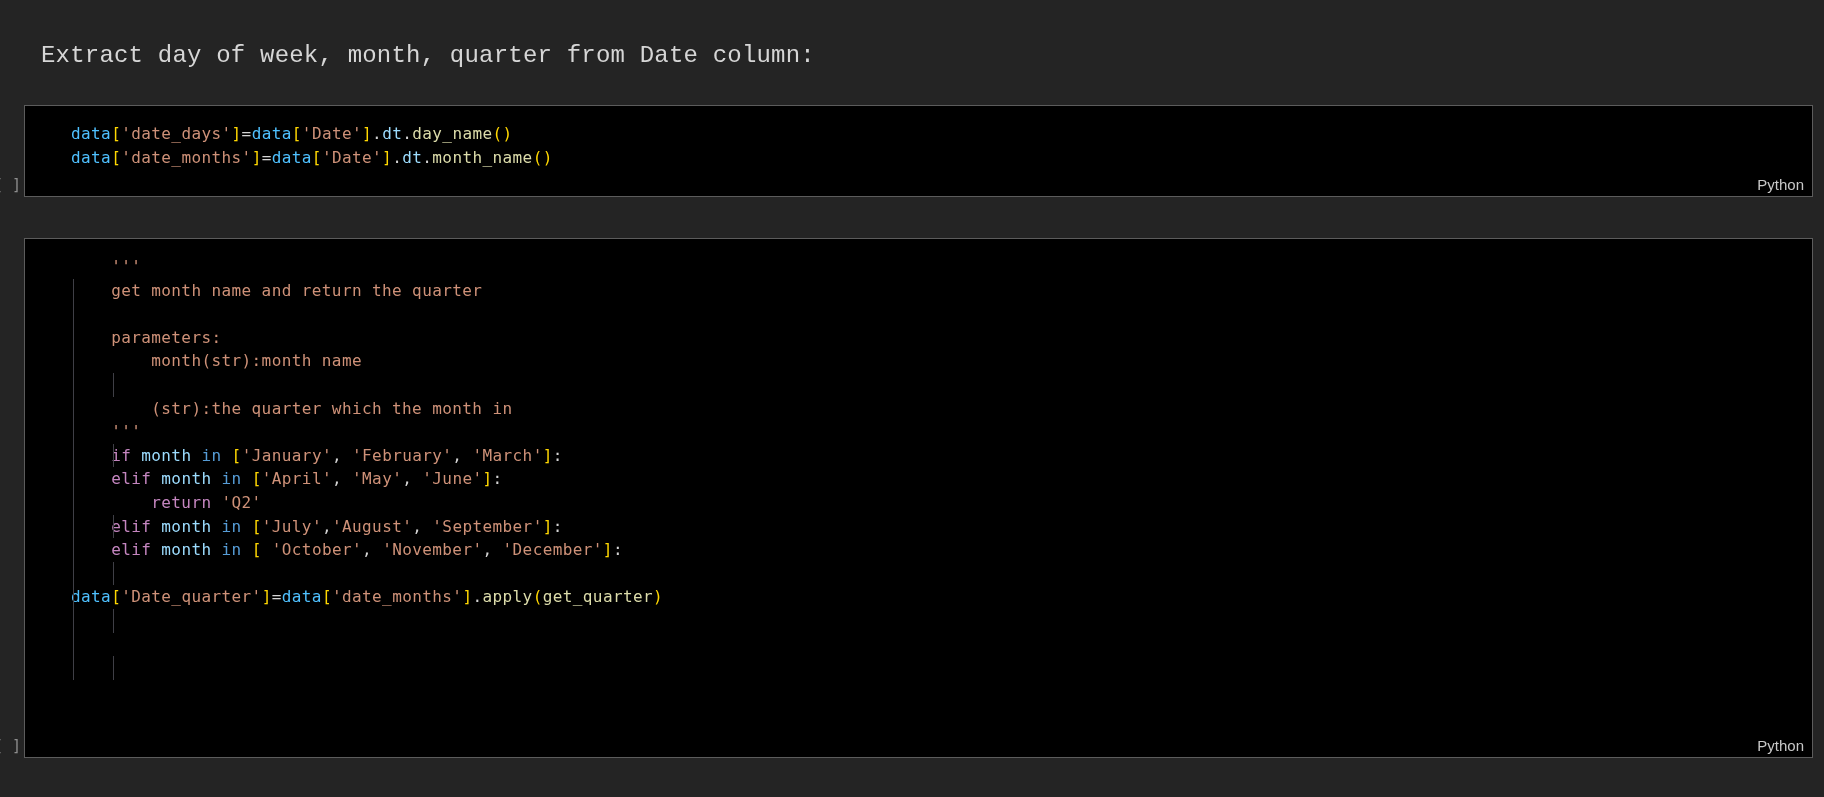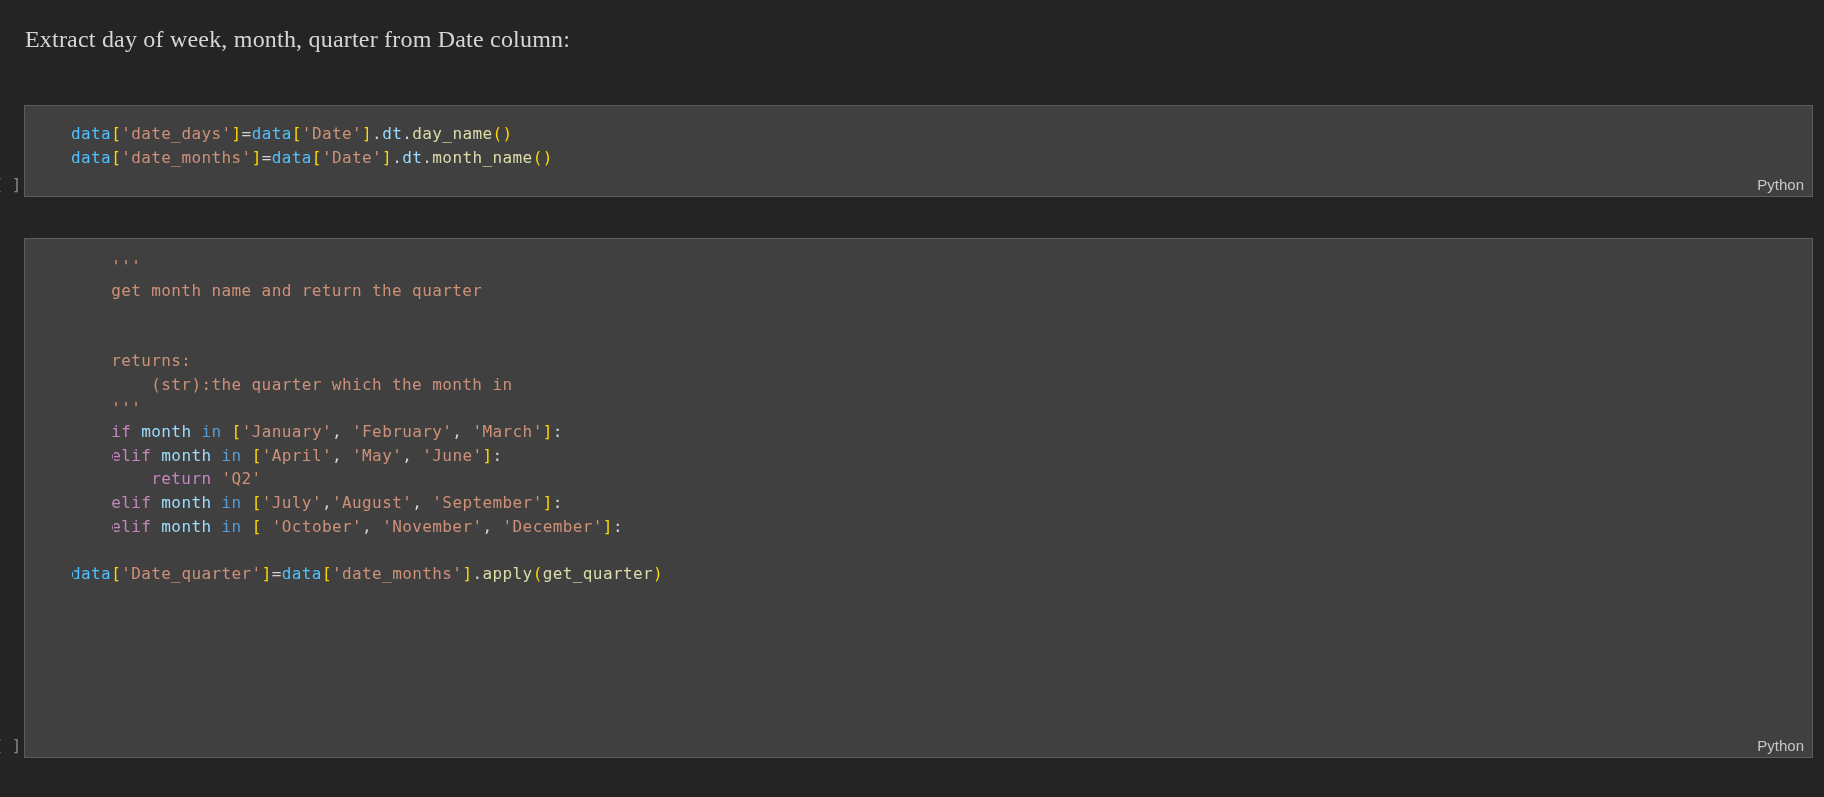--- a/index.html
+++ b/index.html
@@ -1,24 +1,24 @@
 <!DOCTYPE html>
 <html><head>
 <meta charset="utf-8">
 <style>
   html,body{margin:0;padding:0;width:1824px;height:797px;overflow:hidden;}
   body{background:#242424;position:relative;font-family:"Liberation Sans",sans-serif;}
   .heading{
-    position:absolute;left:25px;top:26px;margin:0;
-    font-family:Liberation Serif, serif;font-weight:400;
+    position:absolute;left:25px;top:26px;margin:16px;
+    font-family:Liberation Mono, monospace;font-weight:400;
     font-size:24px;color:#d6d6d6;letter-spacing:0.2px;white-space:pre;
   }
   .cell{
     position:absolute;left:24px;width:1789px;
-    background:#404040;border:1px solid #5c5c5c;box-sizing:border-box;
+    background:#000000;border:1px solid #5c5c5c;box-sizing:border-box;
   }
   .cell.c0{top:105px;height:92px;}
   .cell.c1{top:238px;height:520px;}
   .code{
     position:relative;height:100%;box-sizing:border-box;
     padding:16px 8px 0 46px;
     font-family:"DejaVu Sans Mono","Liberation Mono",monospace;
     font-size:16px;line-height:23.6px;letter-spacing:0.4px;
     overflow:hidden;
   }
@@ -58,26 +58,27 @@
         <div class="exec-marker">[ ]</div>
       </div>
       <div class="cell c1">
         <div class="code">
           <div class="cl"><span class="tk-s">    '''</span></div>
           <div class="guide" style="left: 48px; top: 39.6px; height: 23.6px;"></div>
           <div class="cl"><span class="tk-s">    get month name and return the quarter</span></div>
           <div class="guide" style="left: 48px; top: 63.2px; height: 23.6px;"></div>
           <div class="cl"></div>
           <div class="guide" style="left: 48px; top: 86.8px; height: 23.6px;"></div>
+          <div class="cl"><span class="tk-s">    parameters:</span></div>
           <div class="guide" style="left: 48px; top: 110.4px; height: 23.6px;"></div>
+          <div class="cl"><span class="tk-s">        month(str):month name</span></div>
           <div class="guide" style="left: 48px; top: 134px; height: 23.6px;"></div>
           <div class="guide" style="left: 88.12px; top: 134px; height: 23.6px;"></div>
           <div class="cl"></div>
           <div class="guide" style="left: 48px; top: 157.6px; height: 23.6px;"></div>
-          <div class="cl"><span class="tk-s">    returns:</span></div>
           <div class="guide" style="left: 48px; top: 181.2px; height: 23.6px;"></div>
           <div class="cl"><span class="tk-s">        (str):the quarter which the month in</span></div>
           <div class="guide" style="left: 48px; top: 204.8px; height: 23.6px;"></div>
           <div class="guide" style="left: 88.12px; top: 204.8px; height: 23.6px;"></div>
           <div class="cl"><span class="tk-s">    '''</span></div>
           <div class="guide" style="left: 48px; top: 228.4px; height: 23.6px;"></div>
           <div class="cl"><span class="tk-p">    </span><span class="tk-c">if</span><span class="tk-p"> </span><span class="tk-v">month</span><span class="tk-p"> </span><span class="tk-k">in</span><span class="tk-p"> </span><span class="tk-b">[</span><span class="tk-s">'January'</span><span class="tk-p">, </span><span class="tk-s">'February'</span><span class="tk-p">, </span><span class="tk-s">'March'</span><span class="tk-b">]</span><span class="tk-p">:</span></div>
           <div class="guide" style="left: 48px; top: 252px; height: 23.6px;"></div>
           <div class="guide" style="left: 48px; top: 275.6px; height: 23.6px;"></div>
           <div class="guide" style="left: 88.12px; top: 275.6px; height: 23.6px;"></div>

